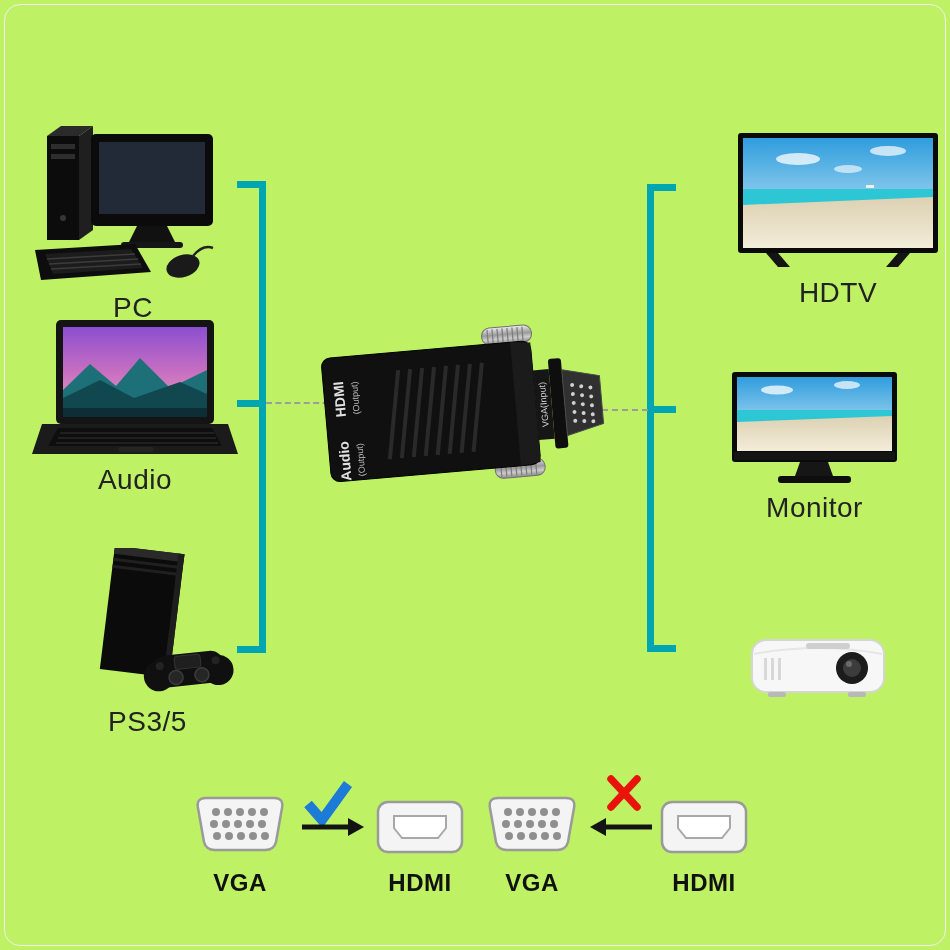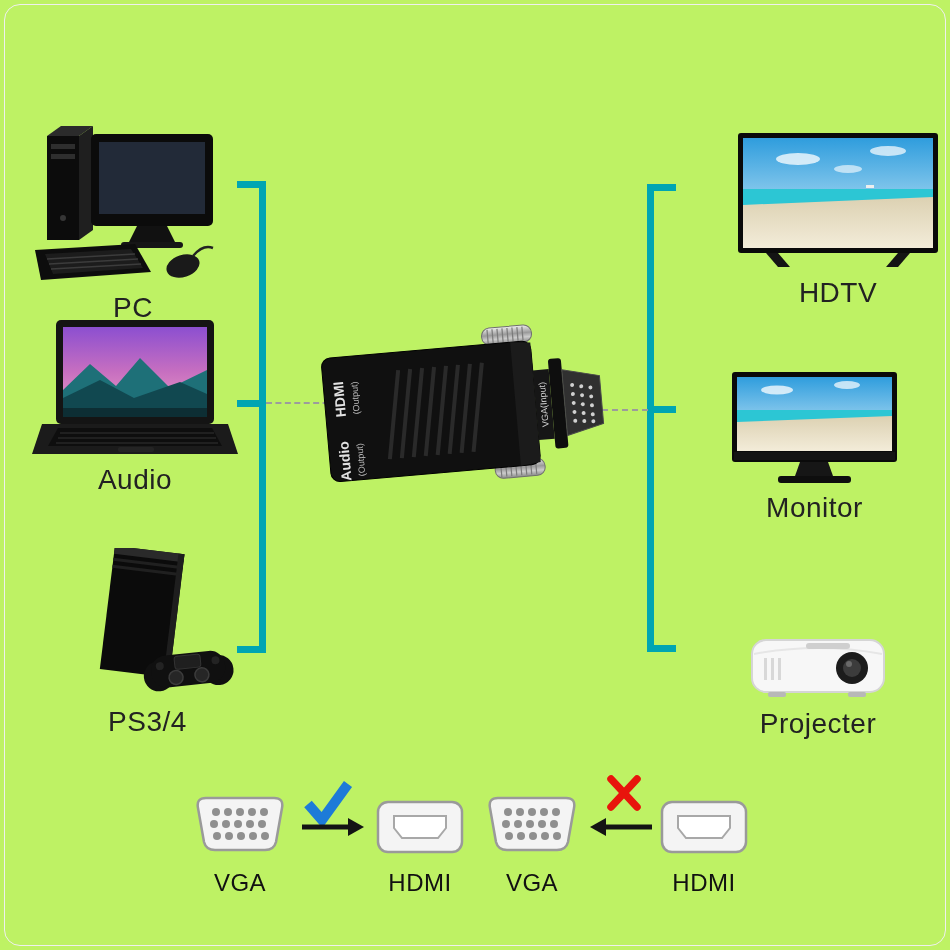--- a/index.html
+++ b/index.html
@@ -4,21 +4,21 @@
 <style>
   html,body{margin:0;padding:0;background:#fff;}
   .canvas{
     position:relative;width:950px;height:950px;background:#bef264;
     font-family:"Liberation Sans", sans-serif;overflow:hidden;
   }
   .frame{position:absolute;inset:4px;border:1px solid #efefef;border-radius:16px;pointer-events:none;}
   .device{position:absolute;display:flex;flex-direction:column;align-items:center;}
   .device-label{font-size:28px;color:var(--label,#222);margin-top:6px;letter-spacing:.5px;}
   .conn{position:absolute;display:flex;flex-direction:column;align-items:center;}
-  .conn-label{font-size:24px;font-weight:normal;color:#111;margin-top:9px;letter-spacing:.5px;}
+  .conn-label{font-size:24px;font-weight:bold;color:#111;margin-top:9px;letter-spacing:.5px;}
   .tealbar{position:absolute;background:var(--teal,#00a5b2);}
   .dashline{position:absolute;height:0;border-top:2px dashed #9c9c9c;}
   svg{display:block;}
 </style>
 </head>
 <body style="background: rgb(255, 255, 255);">
 
 <div class="canvas">
   <div class="frame"></div>
 
@@ -86,21 +86,21 @@
         <circle cx="15" cy="28" r="15" fill="#101010"></circle>
         <circle cx="75" cy="28" r="15" fill="#101010"></circle>
         <rect x="8" y="8" width="74" height="32" rx="15" fill="#101010"></rect>
         <rect x="32" y="10" width="26" height="13" rx="3" fill="#1f1f1f" stroke="#343434" stroke-width="1"></rect>
         <circle cx="32" cy="31" r="7" fill="#262626" stroke="#3c3c3c" stroke-width="1.5"></circle>
         <circle cx="58" cy="31" r="7" fill="#262626" stroke="#3c3c3c" stroke-width="1.5"></circle>
         <circle cx="17" cy="18" r="4" fill="#232323"></circle>
         <circle cx="73" cy="18" r="4" fill="#232323"></circle>
       </g>
     </svg>
-    <div class="device-label">PS3/4</div>
+    <div class="device-label">PS3/5</div>
   </div>
 
   <div class="device" style="left:698px;top:133px;width:200px;padding-left:40px;">
     <svg width="200" height="138" viewBox="0 0 200 138">
       <defs>
         <linearGradient id="tvsky" x1="0" y1="0" x2="0" y2="1">
           <stop offset="0" stop-color="#2f9ddd"></stop>
           <stop offset="1" stop-color="#d8f1fb"></stop>
         </linearGradient>
         <linearGradient id="tvsand" x1="0" y1="0" x2="0" y2="1">
@@ -154,21 +154,20 @@
       <rect x="58" y="13" width="44" height="6" rx="3" fill="#cfcfcf"></rect>
       <circle cx="104" cy="38" r="16" fill="#1c1c1c"></circle>
       <circle cx="104" cy="38" r="9" fill="#3c3c3c"></circle>
       <circle cx="101" cy="34" r="3" fill="#6a6a6a"></circle>
       <rect x="16" y="28" width="3" height="22" fill="#d8d8d8"></rect>
       <rect x="23" y="28" width="3" height="22" fill="#d8d8d8"></rect>
       <rect x="30" y="28" width="3" height="22" fill="#d8d8d8"></rect>
       <rect x="20" y="62" width="18" height="5" rx="2" fill="#b8b8b8"></rect>
       <rect x="100" y="62" width="18" height="5" rx="2" fill="#b8b8b8"></rect>
     </svg>
-    <div class="device-label">Projecter</div>
   </div>
 
   <div class="tealbar" style="left:259px;top:181px;width:7px;height:472px;"></div>
   <div class="tealbar" style="left:237px;top:181px;width:23px;height:7px;"></div>
   <div class="tealbar" style="left:237px;top:400px;width:23px;height:7px;"></div>
   <div class="tealbar" style="left:237px;top:646px;width:23px;height:7px;"></div>
 
   <div class="tealbar" style="left:647px;top:184px;width:7px;height:468px;"></div>
   <div class="tealbar" style="left:653px;top:184px;width:23px;height:7px;"></div>
   <div class="tealbar" style="left:653px;top:406px;width:23px;height:7px;"></div>

